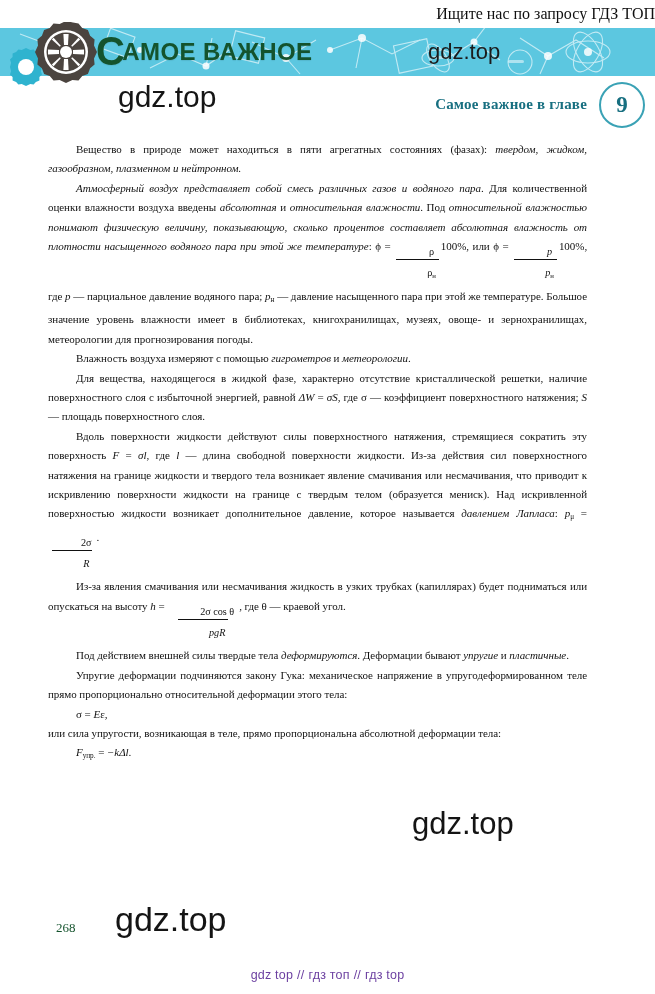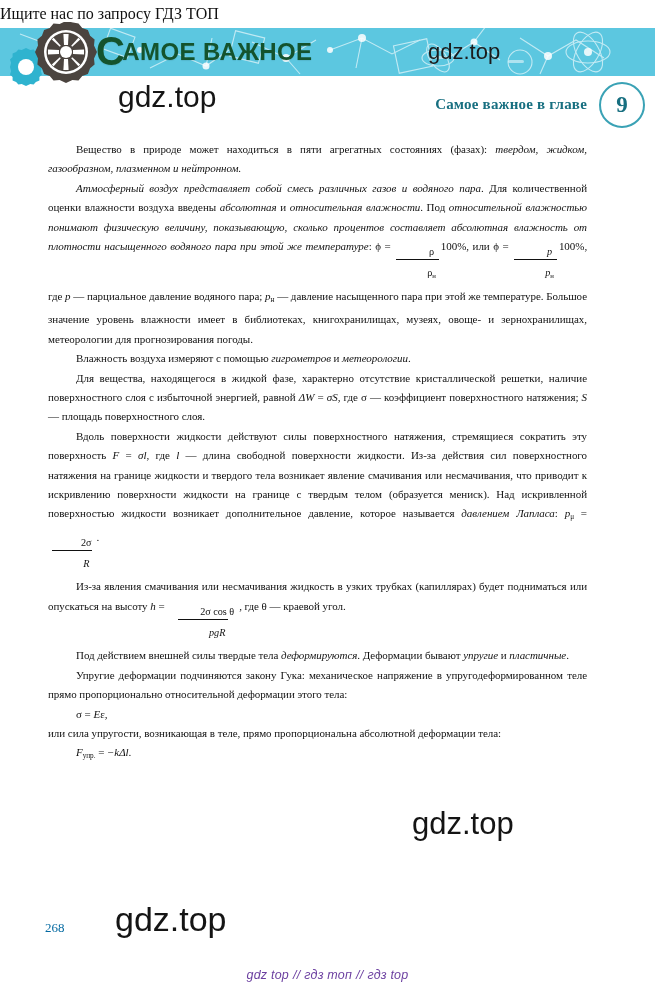--- a/index.html
+++ b/index.html
@@ -14,21 +14,21 @@
     overflow: hidden;
     font-family: "Liberation Serif", serif;
     color: #111111;
   }
 
   
   .promo-bar {
     height: 28px;
     display: flex;
     align-items: center;
-    justify-content: flex-start;
+    justify-content: flex-end;
     background: #ffffff;
   }
 
   
   .banner {
     position: relative;
     height: 48px;
     background: #5cc7e0;
     overflow: hidden;
   }
@@ -177,38 +177,37 @@
     font-family: "Liberation Sans", sans-serif;
     pointer-events: none;
     z-index: 6;
   }
   .wm-mid   { left: 412px; top: 806px; font-size: 31px; }
   .wm-lower { left: 115px; top: 900px; font-size: 34px; }
 
   
   .page-no {
     position: absolute;
-    left: 45px;
+    left: 56px;
     top: 920px;
     font-family: "Liberation Serif", serif;
     font-size: 13px;
-    color: #0369a1;
+    color: #14532d;
     z-index: 7;
   }
   .footer-links {
     position: absolute;
     left: 0;
     right: 0;
     top: 968px;
     text-align: center;
     color: #6b3fa0;
     font-family: "Liberation Sans", sans-serif;
     font-size: 12.5px;
     letter-spacing: .2px;
-    font-style: italic;
   }
   .footer-links .sep { margin: 0 4px; }
 </style>
 </head>
 <body>
 
 <div class="promo-bar">
   <span>Ищите нас по запросу ГДЗ ТОП</span>
 </div>
 

